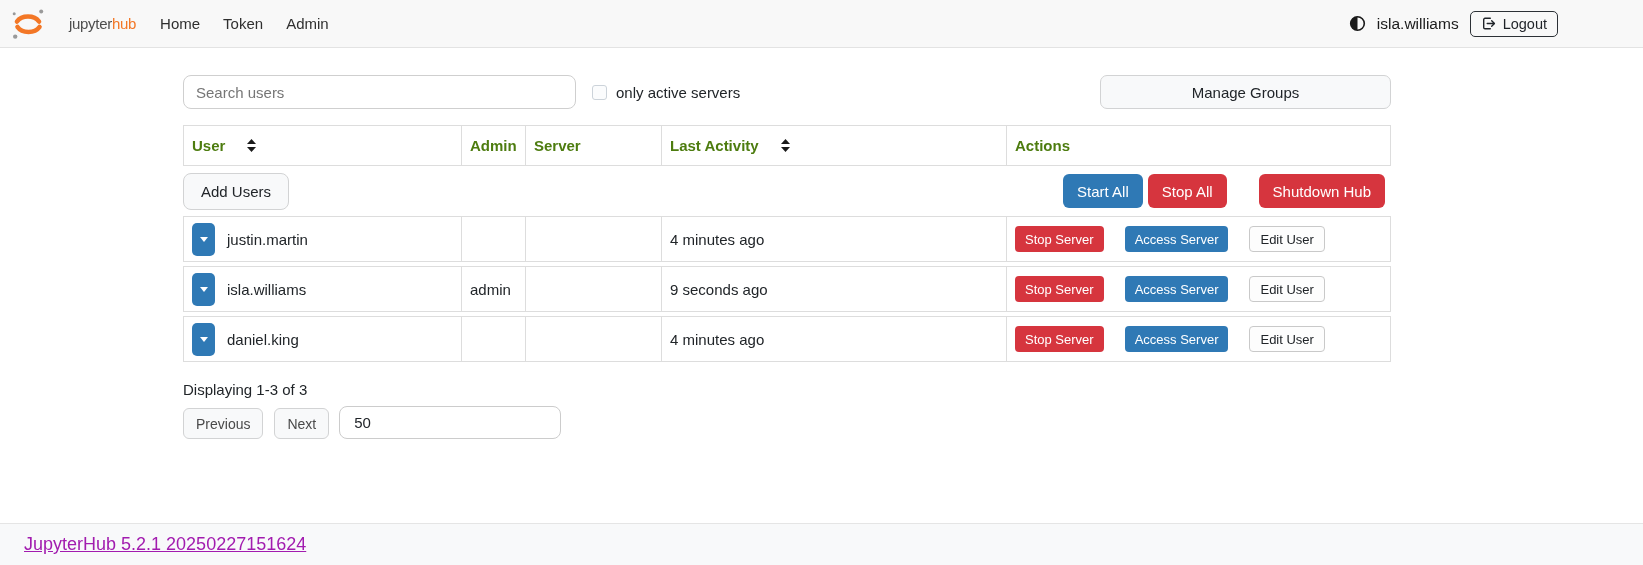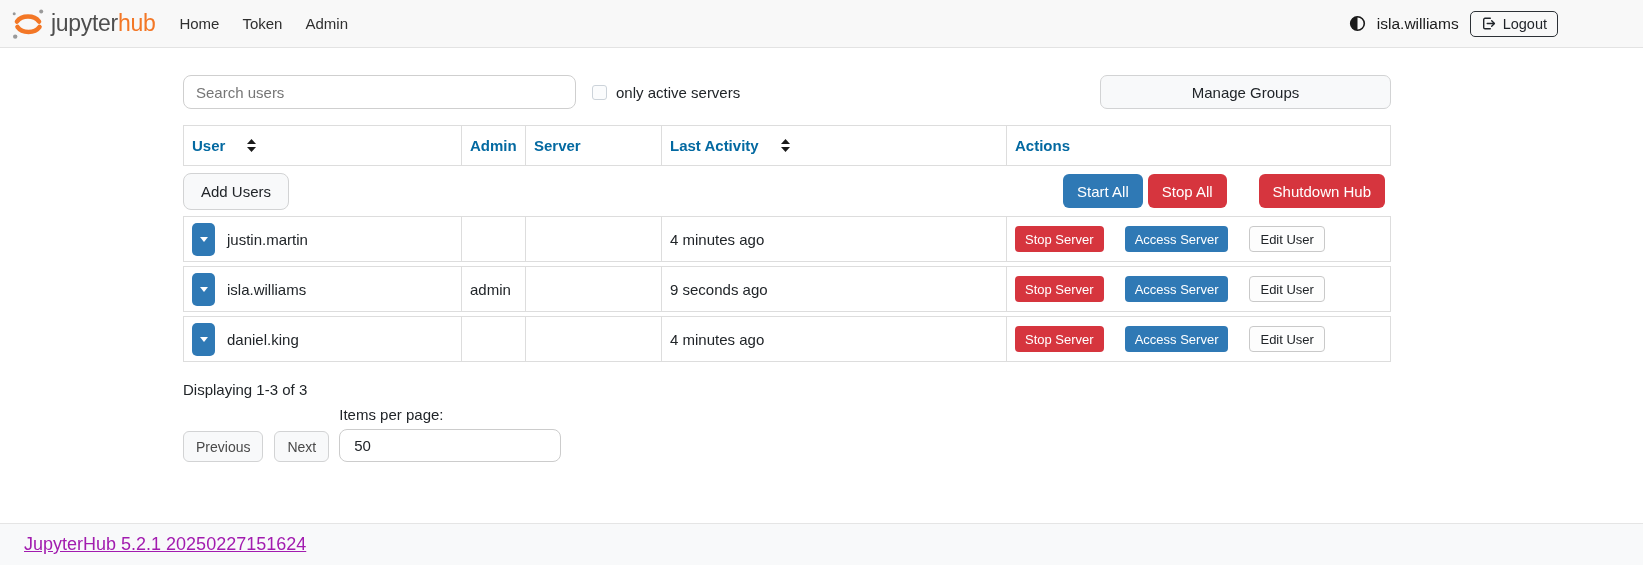--- a/index.html
+++ b/index.html
@@ -9,21 +9,21 @@
     background:#ffffff; color:#212529;
     display:flex; flex-direction:column;
   }
 
   
   .navbar {
     height:48px; background:#f8f8f8; border-bottom:1px solid #e3e3e3;
     display:flex; align-items:center; padding:0 85px 0 10px; flex:0 0 48px;
   }
   .brand { display:flex; align-items:center; gap:5px; cursor:pointer; }
-  .brand-text { font-size:23px; letter-spacing:-0.3px; color:#4e4e4e; }
+  .brand-text { font-size:15px; letter-spacing:-0.3px; color:#4e4e4e;margin-left:18px; }
   .brand-text .hub { color:#f37726; }
   .nav-links { display:flex; gap:19px; margin-left:22px; }
   .nav-link { font-size:15px; color:#2f2f2f; background:none; border:none;
     font-family:inherit; cursor:pointer; padding:4px 2px; }
   .nav-right { margin-left:auto; display:flex; align-items:center; gap:11px; }
   .theme-toggle { background:none; border:none; cursor:pointer; display:flex; align-items:center; }
   .username { font-size:15.5px; color:#1b1b1b; }
   .logout-btn {
     display:flex; align-items:center; gap:7px; font-family:inherit;
     font-size:14.5px; color:#1f2328; background:transparent;
@@ -51,21 +51,21 @@
     font-family:inherit; font-size:15px; color:#212529; cursor:pointer;
   }
   .manage-groups { margin-left:auto; width:291px; height:34px; }
 
   
   .user-table { margin-top:16px; }
   .grid { display:grid; grid-template-columns:277px 64px 136px 345px 1fr; }
   .thead { border:1px solid #dddddd; height:41px; }
   .thead .cell {
     display:flex; align-items:center; gap:22px; padding:0 8px;
-    font-size:15px; font-weight:bold; color:#0369a1;
+    font-size:15px; font-weight:bold; color:#4d7c0f;
   }
   .thead .cell + .cell { border-left:1px solid #dddddd; }
   .sort-icon { display:inline-flex; }
 
   .table-toolbar { height:50px; display:flex; align-items:center; }
   .add-users { height:37px; padding:0 17px; border-radius:8px; }
   .bulk-actions { margin-left:auto; margin-right:6px; display:flex; align-items:flex-start; }
   .btn-solid {
     border:none; border-radius:6px; color:#ffffff; font-family:inherit;
     font-size:15px; height:34px; padding:0 14px; cursor:pointer;
@@ -284,21 +284,20 @@
     </div>
 
     <div class="summary">Displaying 1-3 of 3</div>
 
     <div class="pager">
       <div class="pager-buttons">
         <button class="btn-light pager-btn">Previous</button>
         <button class="btn-light pager-btn">Next</button>
       </div>
       <div class="ipp">
-        <span class="ipp-label">Items per page:</span>
         <input class="ipp-input" type="text" value="50" style="">
       </div>
     </div>
 
   </div>
 </main>
 
 <footer>
   <span class="version">JupyterHub 5.2.1 20250227151624</span>
 </footer>

